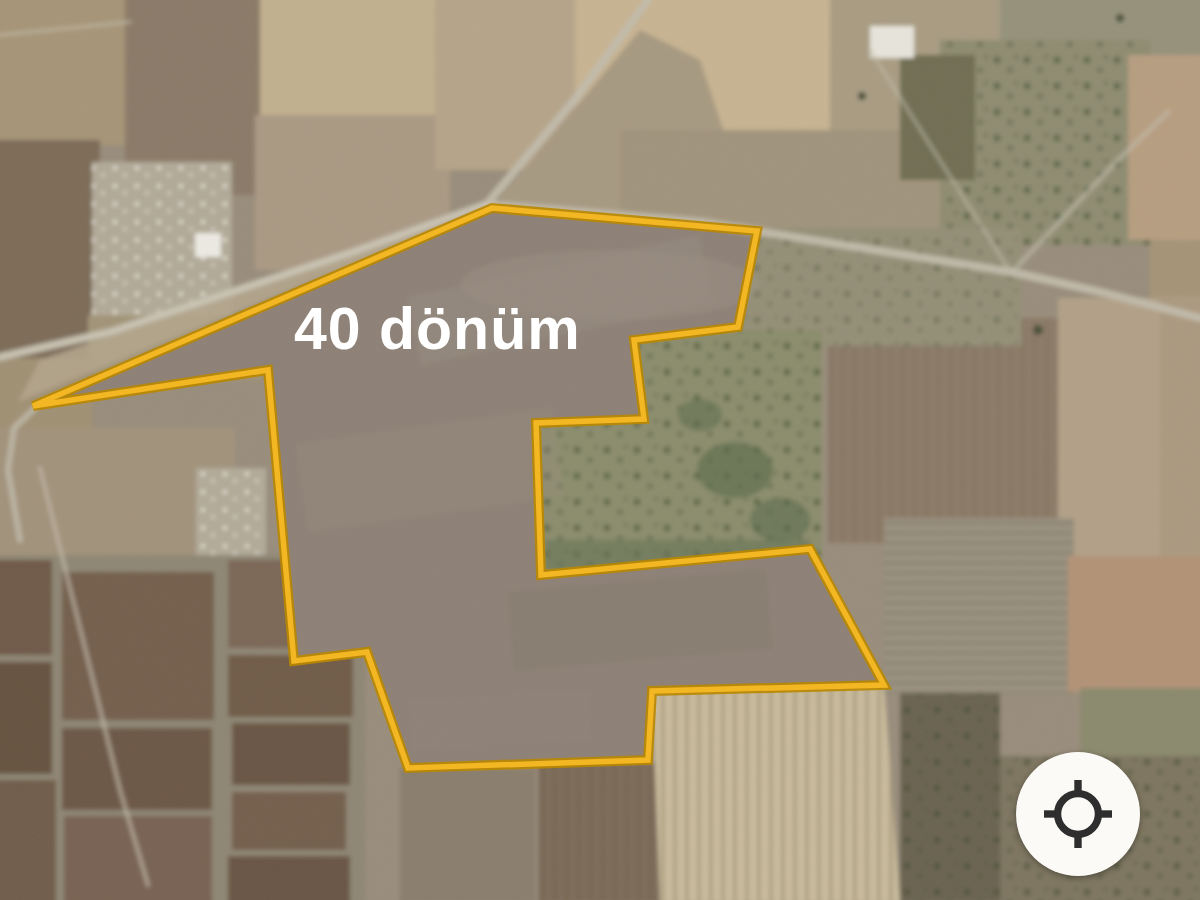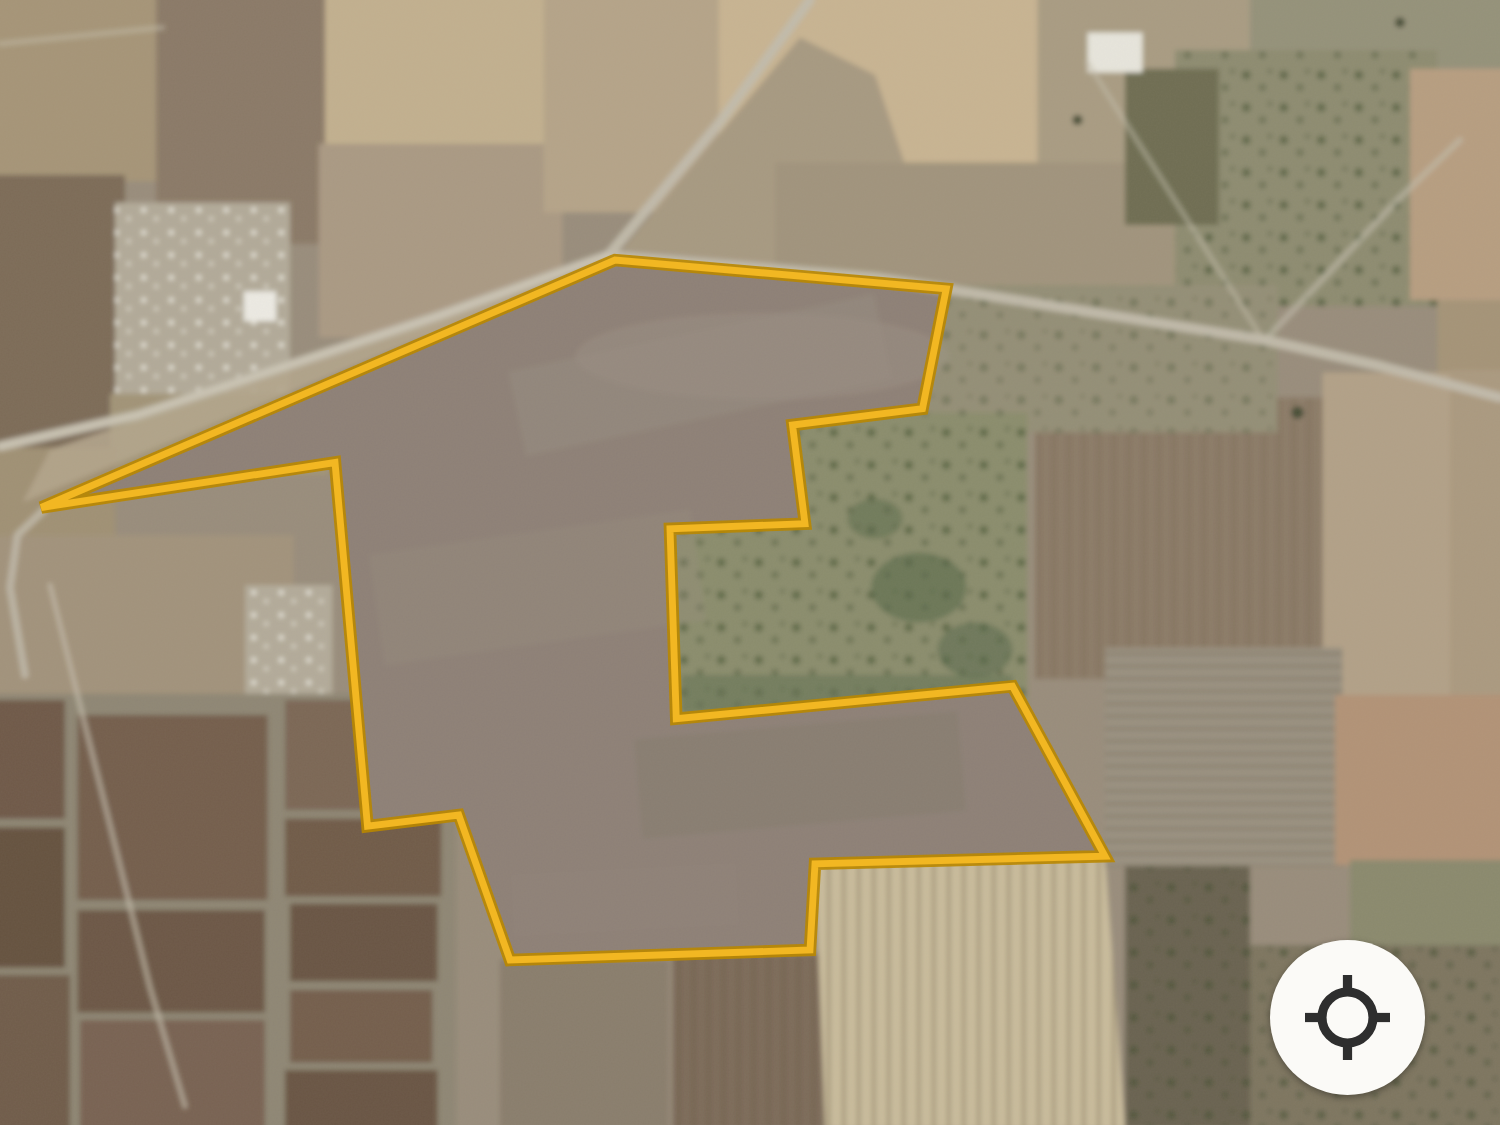--- a/index.html
+++ b/index.html
@@ -150,20 +150,21 @@
     </g>
 
     <rect width="1200" height="900" filter="url(#grain)" opacity="0.10"></rect>
 
     <g fill="none" stroke-linejoin="miter" stroke-linecap="round">
       <polygon class="parcel-pts" stroke-width="10" opacity="0.9" points="33,406 492,208 757,231 738,327 634,340 644,419 536,423 541,575 810,549 884,685 652,691 648,760 408,768 367,652 294,661 268,370" stroke="#b98700"></polygon>
       <polygon class="parcel-pts" stroke-width="5.5" points="33,406 492,208 757,231 738,327 634,340 644,419 536,423 541,575 810,549 884,685 652,691 648,760 408,768 367,652 294,661 268,370" stroke="#f2b722"></polygon>
     </g>
   </svg>
 
+  <div class="area-label" style="color: rgb(255, 255, 255);">40 dönüm</div>
 
   <button class="locbtn" style="background: rgb(251, 250, 247); color: rgb(46, 46, 46);">
     <svg width="68" height="68" viewBox="0 0 70 70">
       <circle cx="35" cy="35" r="21" fill="none" stroke="currentColor" stroke-width="7.5"></circle>
       <rect x="31.2" y="0" width="7.6" height="12" fill="currentColor"></rect>
       <rect x="31.2" y="58" width="7.6" height="12" fill="currentColor"></rect>
       <rect x="0" y="31.2" width="12" height="7.6" fill="currentColor"></rect>
       <rect x="58" y="31.2" width="12" height="7.6" fill="currentColor"></rect>
     </svg>
   </button>

